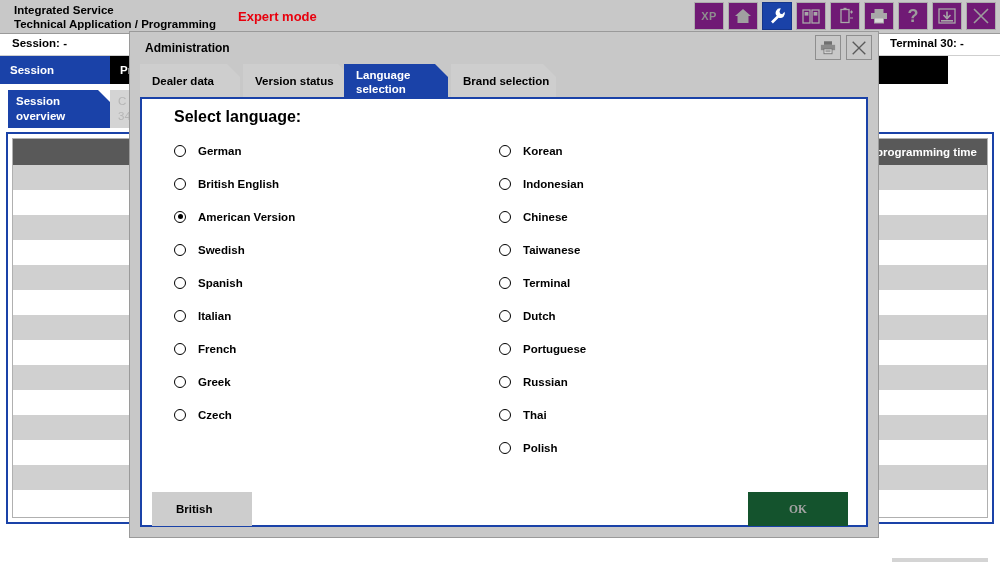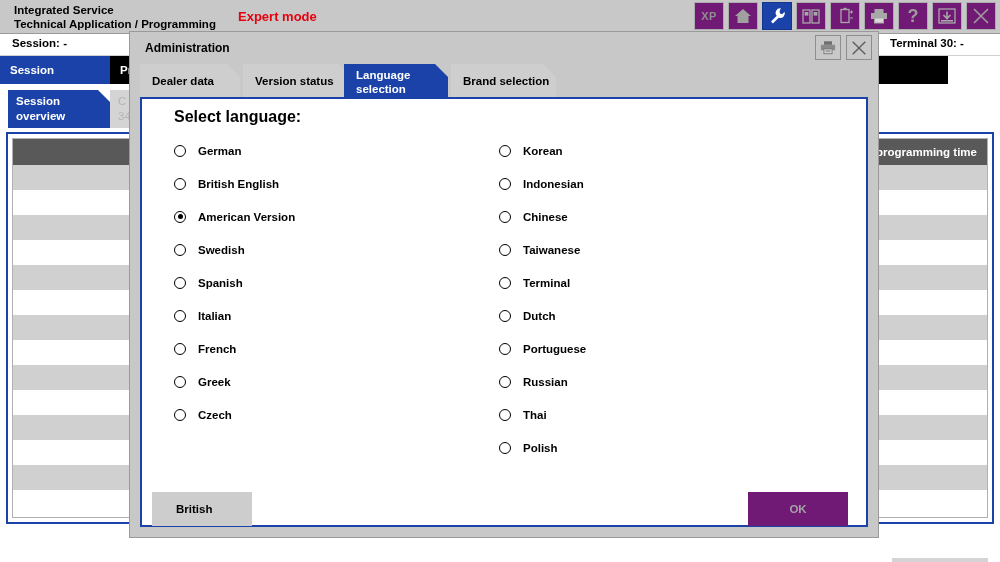--- a/index.html
+++ b/index.html
@@ -314,22 +314,23 @@
   }
   .btn-cancel {
     left: 22px; top: 460px;
     background: #cdcdcd;
     color: #000;
     justify-content: flex-start;
     padding-left: 24px;
   }
   .btn-ok {
     left: 618px; top: 460px;
-    background: #701a75;
+    background: #14532d;
     color: #a3a3a3;
+    font-family: Liberation Serif, serif;
   }
 </style>
 </head>
 <body>
 
 <div id="app">
 
   <div class="app-header">
     <div class="app-title">Integrated Service
 Technical Application / Programming</div>

